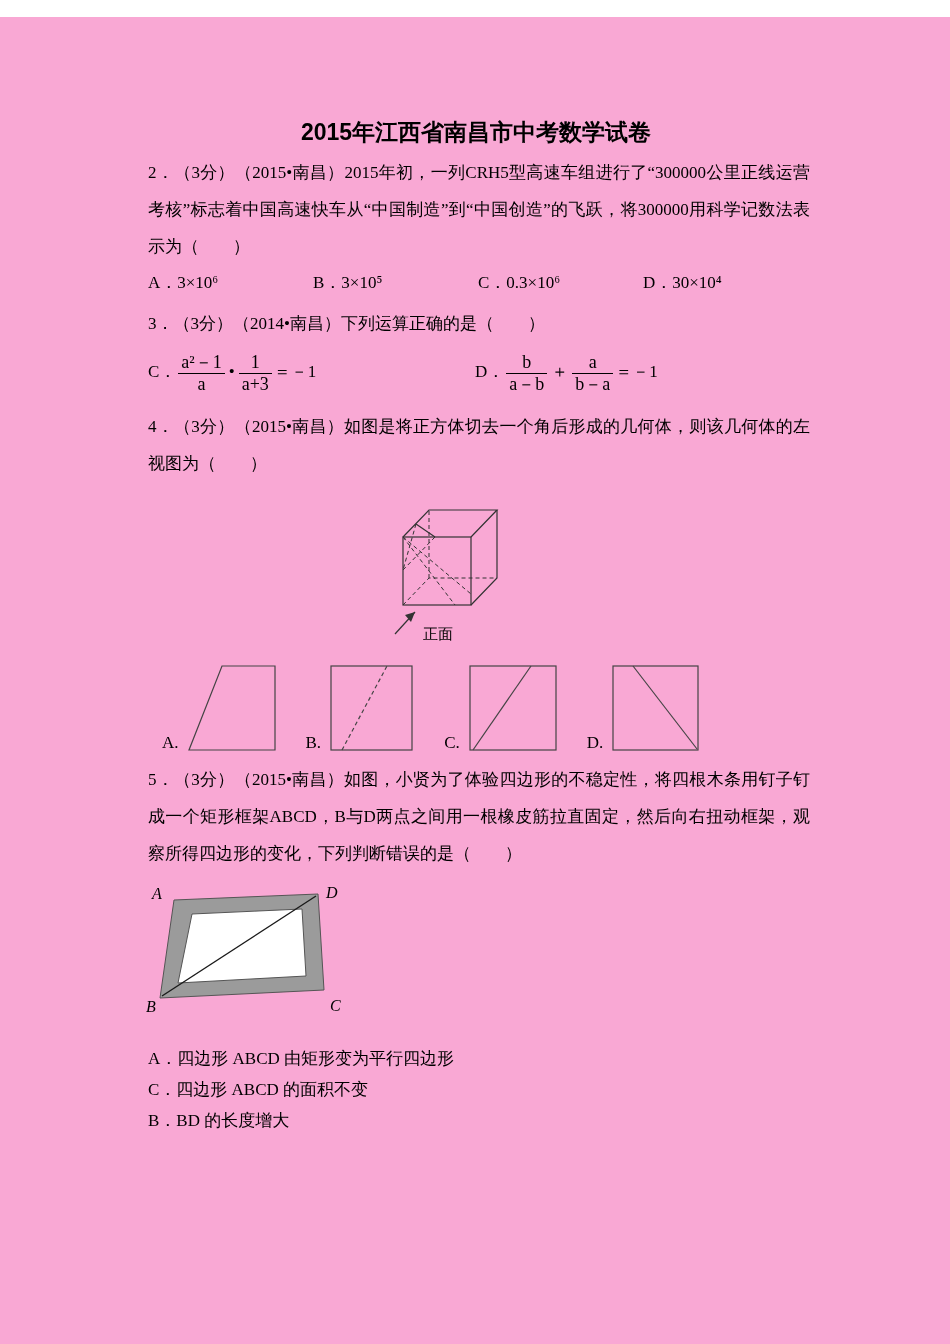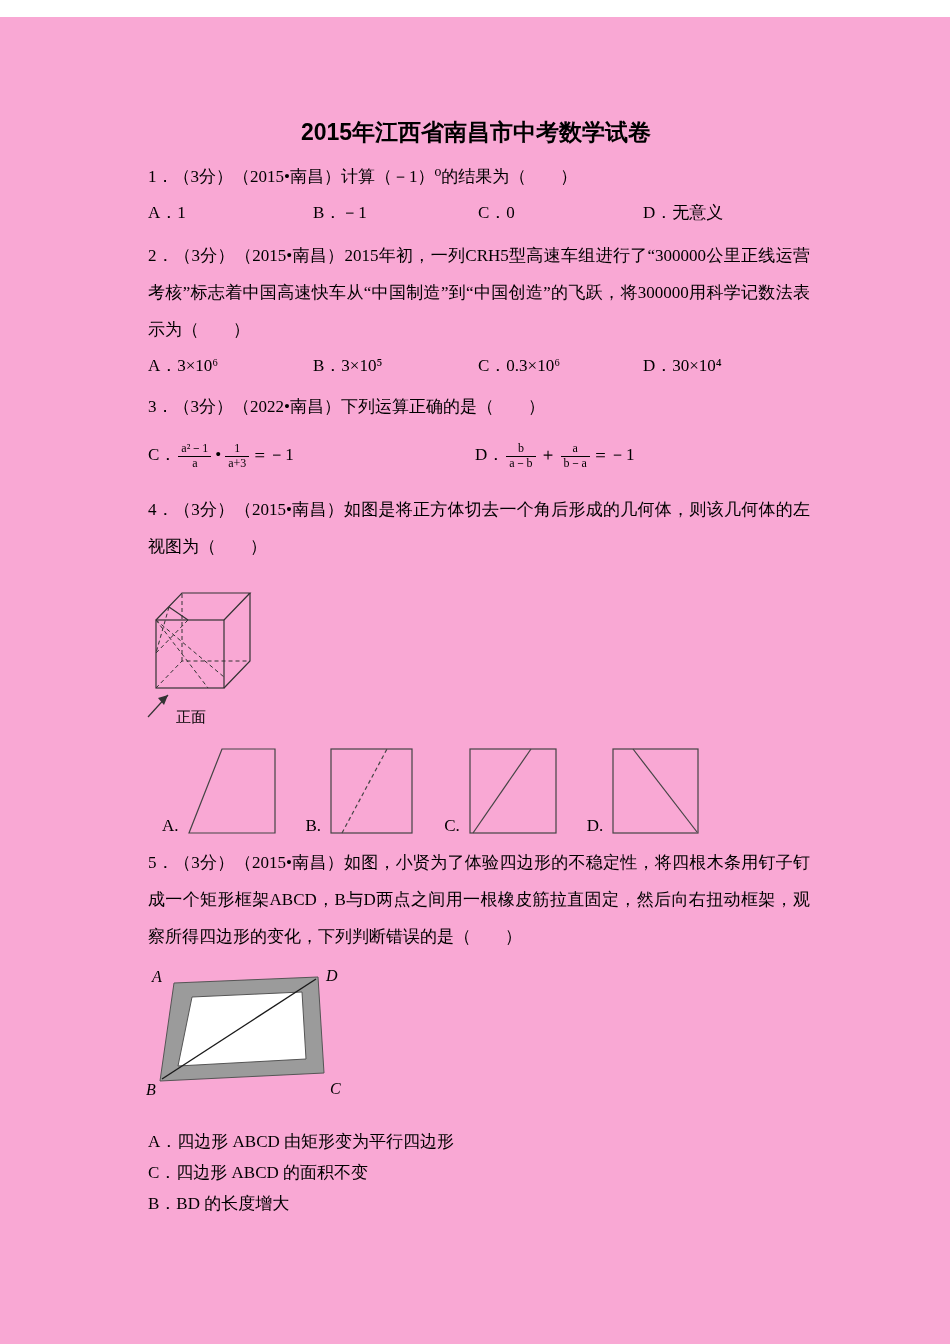--- a/index.html
+++ b/index.html
@@ -17,67 +17,58 @@
   .stem.tight { margin-top:10px; }
 
   .optrow { display:flex; line-height:36px; padding-left:6px; }
   .optrow .opt { width:165px; flex:0 0 auto; }
   .optrow .opt:last-child { width:auto; }
   .optrow.two .opt { width:327px; }
   .optrow.two .opt:last-child { width:auto; }
 
   .fracrow { height:60px; align-items:center; line-height:60px; }
   .frac { display:inline-block; vertical-align:middle; text-align:center;
-          line-height:1.15; font-size:12px; margin:0 2px; }
+          line-height:1.15; font-size:18px; margin:0 2px; }
   .frac .num { display:block; border-bottom:1px solid #000; padding:0 3px; }
   .frac .den { display:block; padding:0 3px; }
   .mop { margin:0 2px; }
 
-  .cube-wrap { margin:10px 0 0 4px; }
+  .cube-wrap { margin:10px 0 0 4px;text-align:center; }
   .figrow { display:flex; align-items:flex-end; margin:16px 0 6px 20px; }
   .figgroup { display:flex; align-items:flex-end; margin-right:30px; }
   .figlabel { margin-right:9px; font-size:17px; line-height:1; }
 
   .q5fig-wrap { margin:12px 0 0 0; }
   .vlabel { font-style:italic; font-size:16px; font-family:"Liberation Serif",serif; fill:#000; }
 
   .vopts { margin-top:16px; padding-left:6px; }
   .vopt { line-height:31px; }
 </style>
 </head>
 <body>
 
 <div class="page">
   <div class="content">
 
     <h1 class="title">2015年江西省南昌市中考数学试卷</h1>
 
 
-    <div>
-      <div class="stem tight">1．（3分）（2015•南昌）计算（－1）⁰的结果为（　　）</div>
-      <div class="optrow">
-        <span class="opt">A．1</span>
-        <span class="opt">B．－1</span>
-        <span class="opt">C．0</span>
-        <span class="opt">D．无意义</span>
-      </div>
-    </div>
 
     <div>
       <div class="stem" style="margin-top:6px;">2．（3分）（2015•南昌）2015年初，一列CRH5型高速车组进行了“300000公里正线运营考核”标志着中国高速快车从“中国制造”到“中国创造”的飞跃，将300000用科学记数法表示为（　　）</div>
       <div class="optrow">
         <span class="opt">A．3×10⁶</span>
         <span class="opt">B．3×10⁵</span>
         <span class="opt">C．0.3×10⁶</span>
         <span class="opt">D．30×10⁴</span>
       </div>
     </div>
 
     <div>
-      <div class="stem" style="margin-top:4px;">3．（3分）（2022•南昌）下列运算正确的是（　　）</div>
+      <div class="stem" style="margin-top:4px;">3．（3分）（2014•南昌）下列运算正确的是（　　）</div>
       <div class="optrow two fracrow">
         <span class="opt">
           <span>C．</span><span class="frac"><span class="num">a²－1</span><span class="den">a</span></span><span class="mop">•</span><span class="frac"><span class="num">1</span><span class="den">a+3</span></span><span>＝－1</span>
         </span>
         <span class="opt">
           <span>D．</span><span class="frac"><span class="num">b</span><span class="den">a－b</span></span><span class="mop">＋</span><span class="frac"><span class="num">a</span><span class="den">b－a</span></span><span>＝－1</span>
         </span>
       </div>
     </div>
 

